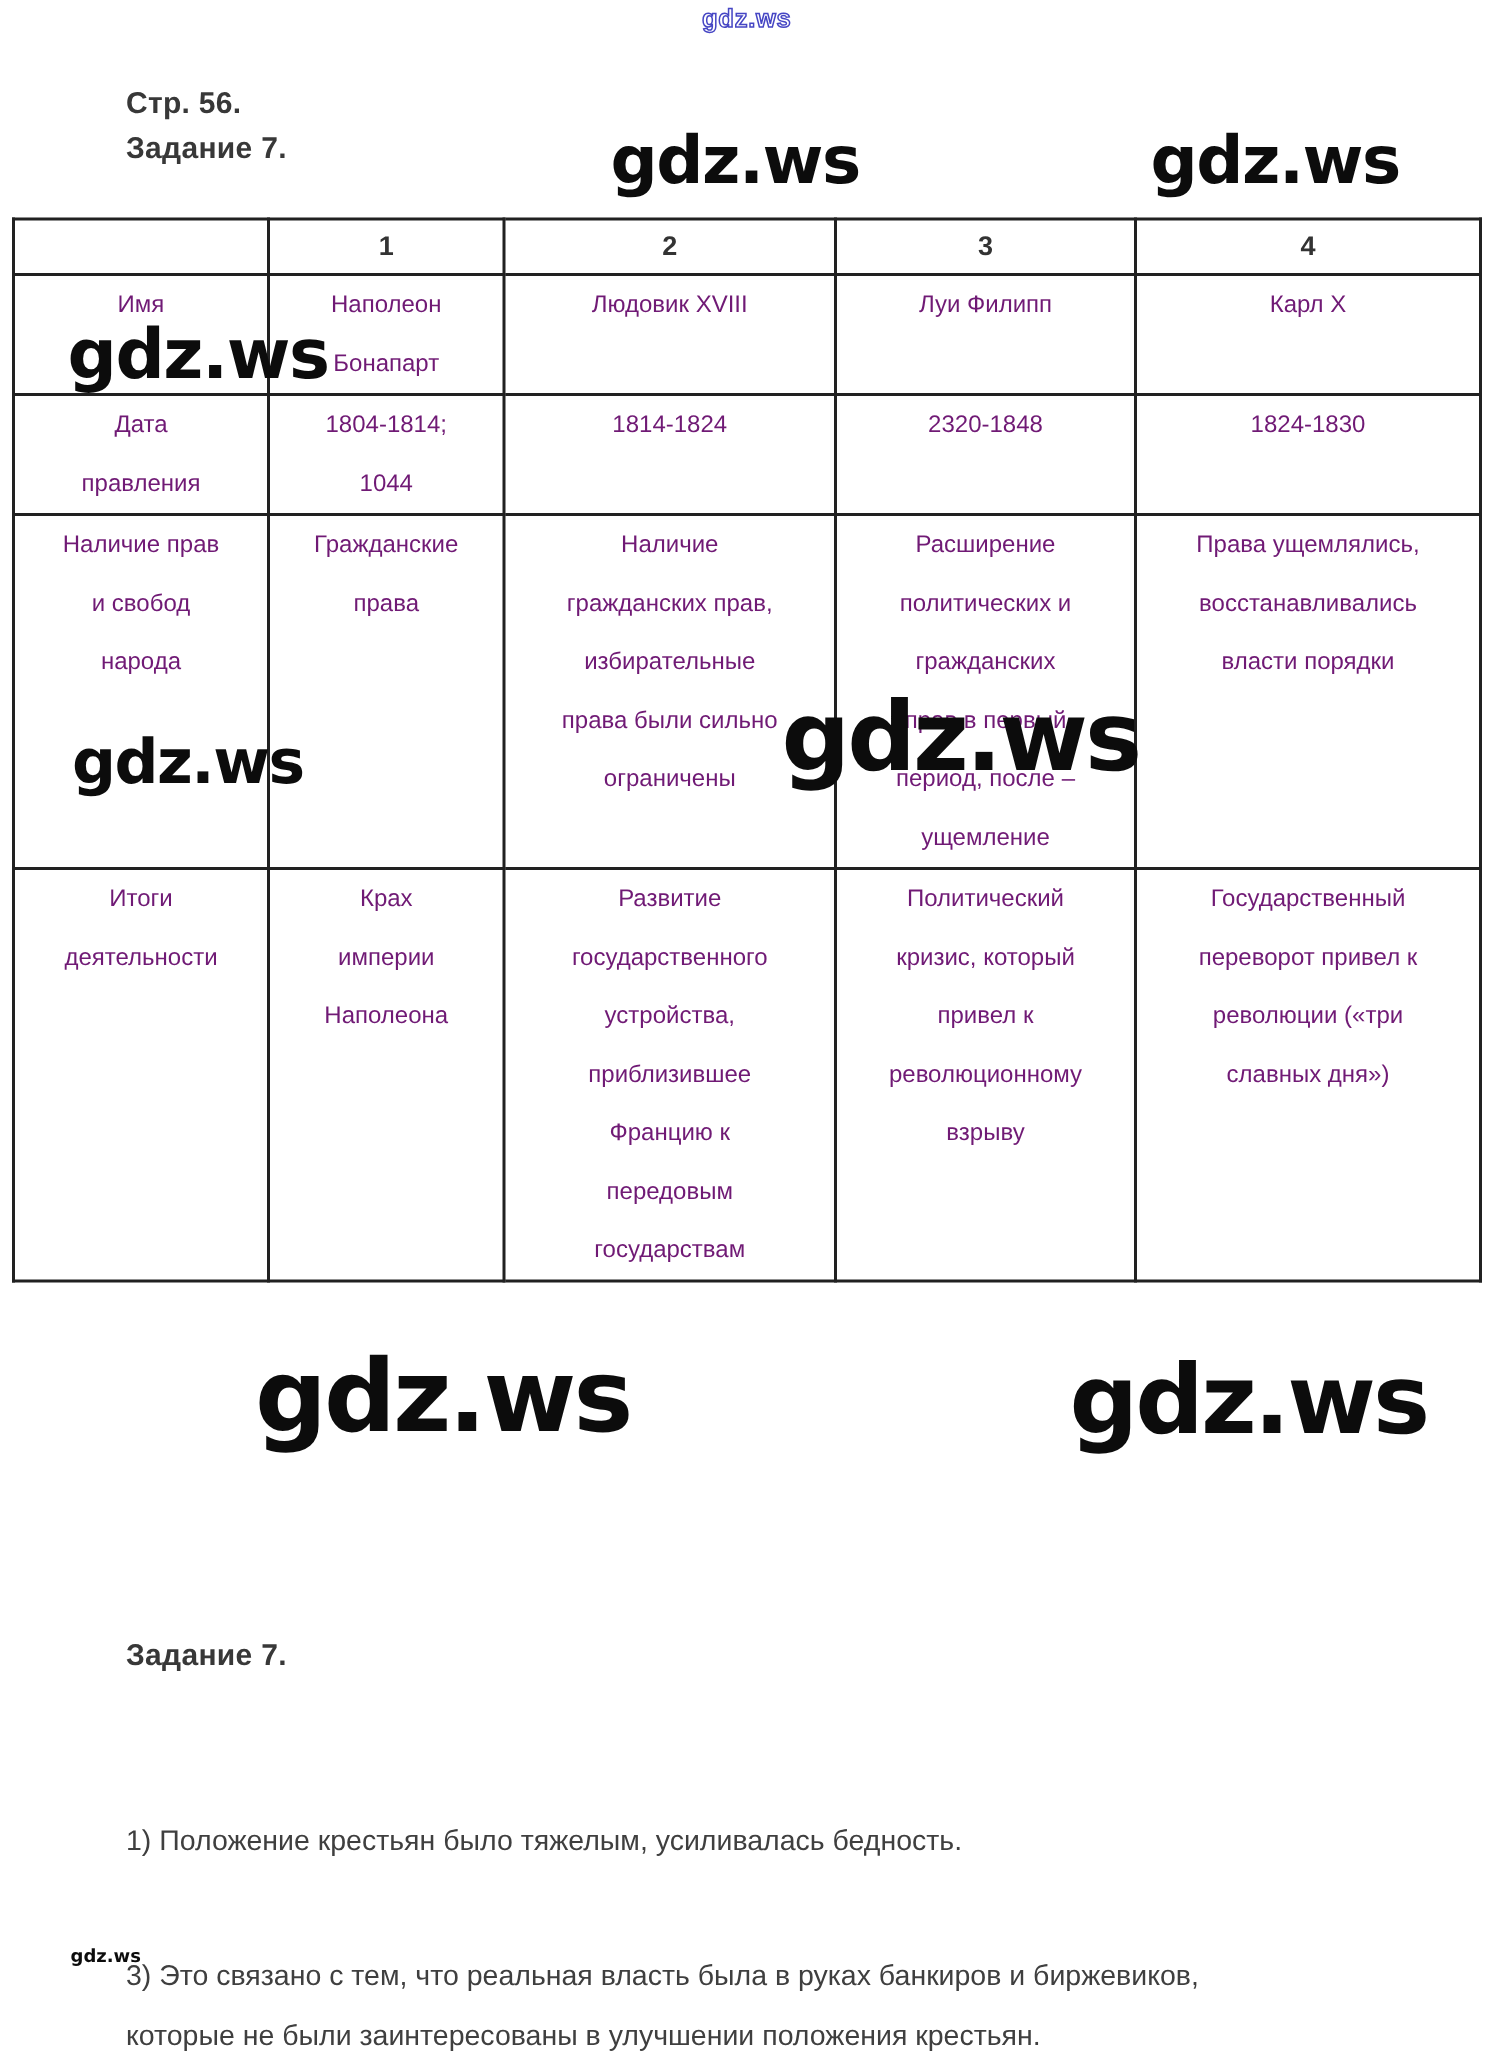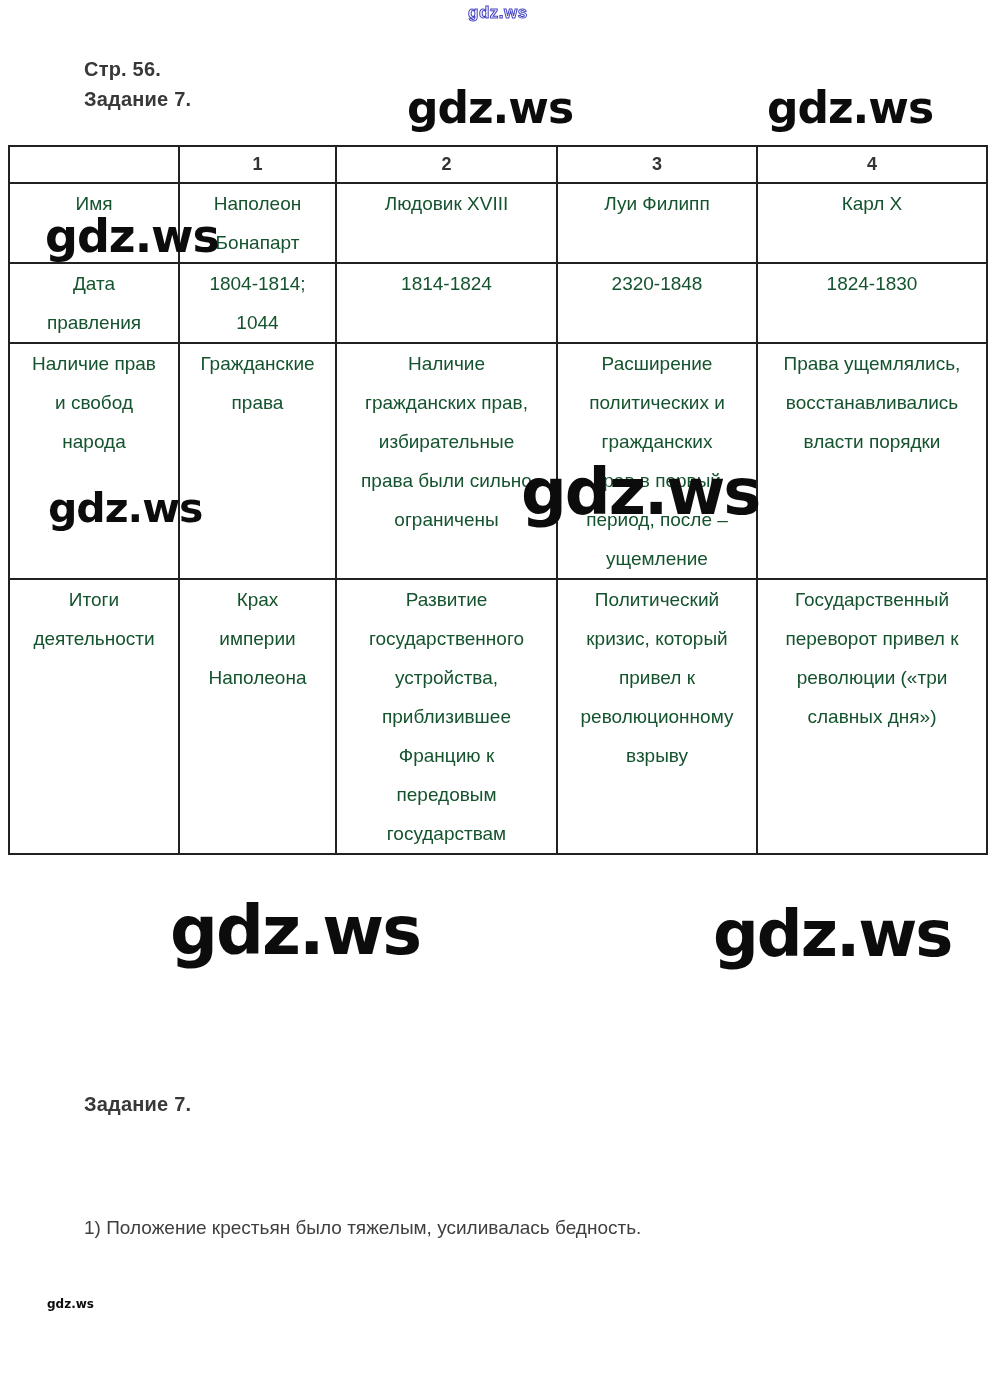--- a/index.html
+++ b/index.html
@@ -49,23 +49,23 @@
     position:absolute;
     left:8px; top:145px;
     width:978px;
     border-collapse:collapse;
     table-layout:fixed;
   }
   .answers-table th, .answers-table td {
     border:2px solid #212121;
     text-align:center;
     vertical-align:top;
-    font-size:19px;
+    font-size:16px;
     line-height:39px;
-    color:#14532d;
+    color:#701a75;
     white-space:pre-line;
     padding:0 6px;
     overflow:visible;
   }
   .answers-table th { font-weight:bold; line-height:34px; font-size:18px; color:#333; }
   tr.h-head { height:37px; }
   tr.h-r1 { height:78px; }
   tr.h-r2 { height:78px; }
   tr.h-r3 { height:195px; }
   tr.h-r4 { height:228px; }
@@ -179,16 +179,18 @@
   <div class="wm wm-66" style="left:521px; top:460px;">gdz.ws</div>
   <div class="wm wm-43" style="left:48px; top:488px;">gdz.ws</div>
   <div class="wm wm-70" style="left:170px; top:898px;">gdz.ws</div>
   <div class="wm wm-66" style="left:713px; top:902px;">gdz.ws</div>
 
   <div class="heading" style="left:84px; top:1093px;">Задание 7.</div>
 
   <div class="para" style="top:1208px;">1) Положение крестьян было тяжелым, усиливалась бедность.</div>
 
 
+  <div class="para" style="top:1298px;">3) Это связано с тем, что реальная власть была в руках банкиров и биржевиков,
+которые не были заинтересованы в улучшении положения крестьян.</div>
 
   <div class="wm wm-small" style="left:47px; top:1298px;">gdz.ws</div>
 
 </div>
 
 </body></html>

